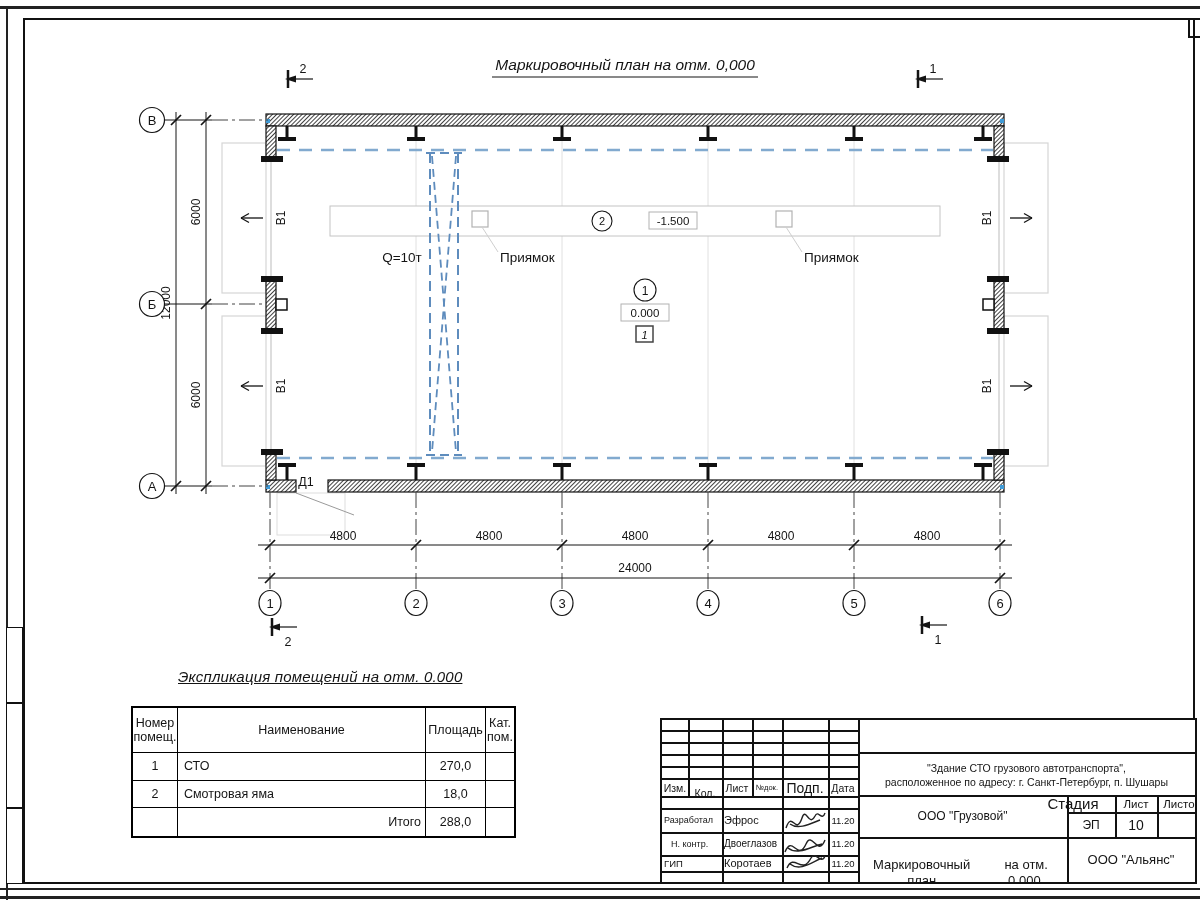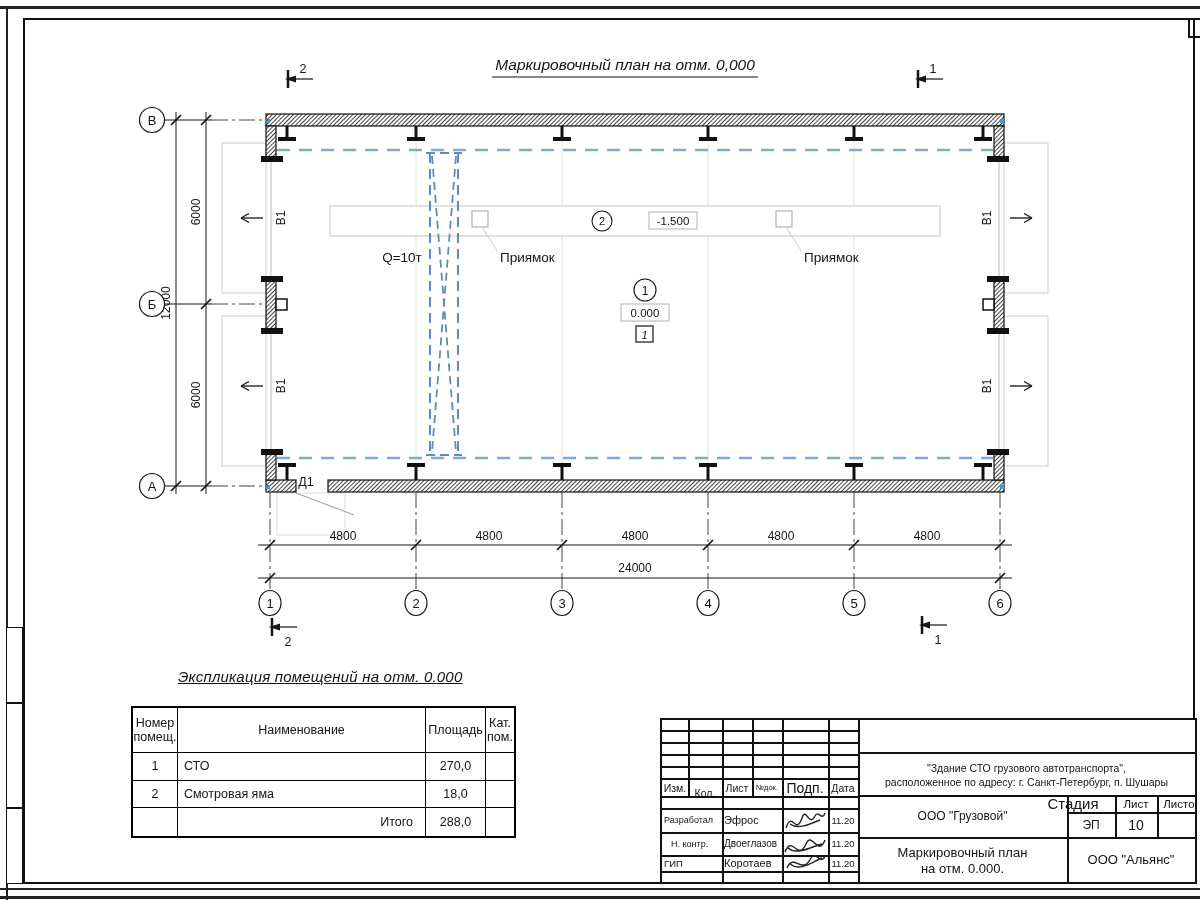--- a/index.html
+++ b/index.html
@@ -16,21 +16,21 @@
   
   .exp-title{position:absolute;left:178px;top:668px;font-size:15px;font-style:italic;
              text-decoration:underline;letter-spacing:.2px;}
   .exp{position:absolute;left:131px;top:706px;border:2px solid #000;display:grid;
        grid-template-columns:45px 248px 60px 28px;grid-template-rows:45px 28px 27px 28px;box-sizing:content-box;background:#fff;}
   .exp .c{border-right:1.5px solid #000;border-bottom:1.5px solid #000;display:flex;align-items:center;
           justify-content:center;font-size:12.5px;text-align:center;line-height:1.15;box-sizing:border-box;}
   .exp .c.last{border-right:none;}
   .exp .c.bot{border-bottom:none;}
   .exp .c.name{justify-content:flex-start;padding-left:6px;text-align:left;}
-  .exp .c.itogo{justify-content:flex-end;padding-right:12px;}
+  .exp .c.itogo{justify-content:flex-end;padding-right:4px;}
   
   .tb{position:absolute;left:660px;top:718px;width:537px;height:166px;border:2px solid #111;
       box-sizing:border-box;overflow:hidden;background:#fff;}
   .tb .hl{position:absolute;background:#111;height:1.5px;}
   .tb .vl{position:absolute;background:#111;width:1.5px;}
   .tb .t{position:absolute;display:flex;align-items:center;justify-content:center;text-align:center;white-space:nowrap;}
 </style>
 </head>
 <body>
 
@@ -385,20 +385,20 @@
     <div style="position:absolute;left:196px;top:36px;width:337px;height:38px;display:flex;flex-direction:column;align-items:center;justify-content:center;font-size:10.5px;line-height:14px;text-align:center">
       <div>"Здание СТО грузового автотранспорта",</div>
       <div>расположенное по адресу: г. Санкт-Петербург, п. Шушары</div>
     </div>
     <div class="t" style="left:196px;top:75px;width:209px;height:42px;font-size:12px">ООО "Грузовой"</div>
     <div class="t" style="left:387px;top:75px;width:48px;height:16px;font-size:15px">Стадия</div>
     <div class="t" style="left:453px;top:75px;width:42px;height:17px;font-size:11.5px">Лист</div>
     <div class="t" style="left:495px;top:75px;width:50px;height:17px;font-size:11.5px">Листов</div>
     <div class="t" style="left:405px;top:92px;width:48px;height:25px;font-size:12px">ЭП</div>
     <div class="t" style="left:453px;top:92px;width:42px;height:25px;font-size:14px">10</div>
-    <div style="position:absolute;left:196px;top:118px;width:209px;height:45px;display:flex;flex-direction:column;align-items:center;justify-content:center;font-size:13px;line-height:16px;text-align:center">
+    <div style="position:absolute;left:196px;top:130px;width:209px;height:45px;display:flex;flex-direction:row;align-items:center;justify-content:center;font-size:13px;line-height:16px;text-align:center">
       <div>Маркировочный план</div>
       <div>на отм. 0.000.</div>
     </div>
     <div class="t" style="left:405px;top:117px;width:128px;height:45px;font-size:13px">ООО "Альянс"</div>
   </div>
 
 </div>
 
 </body></html>

